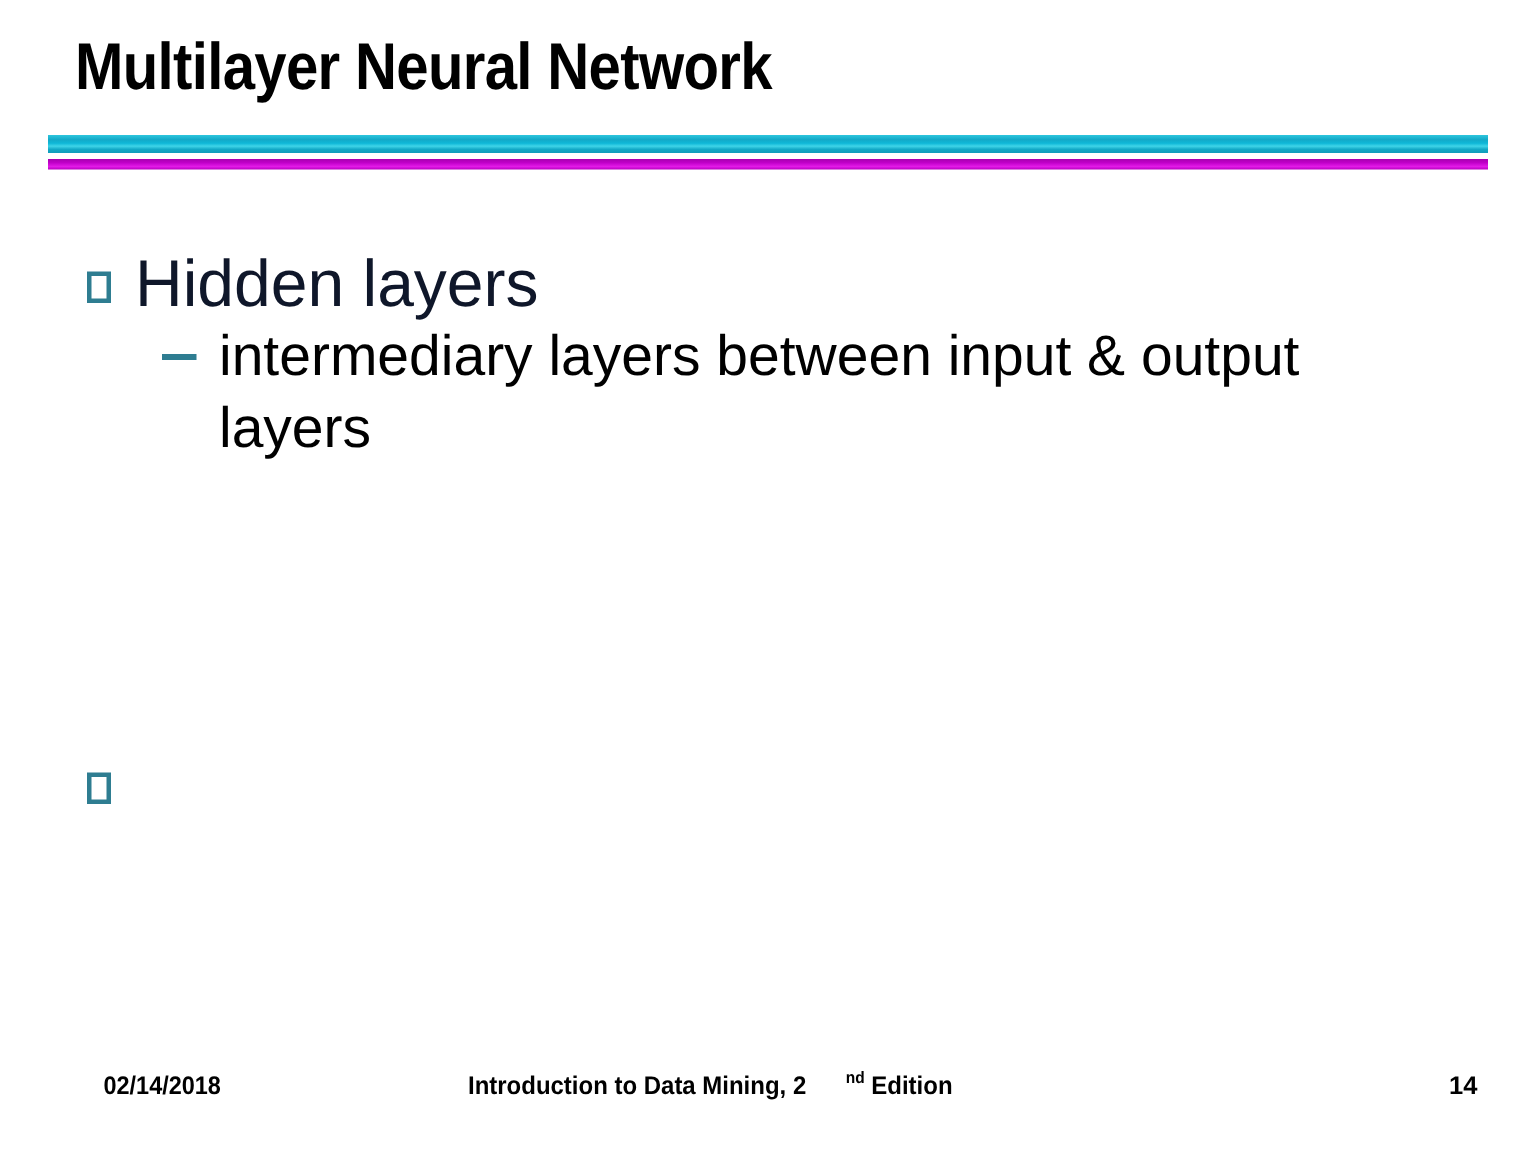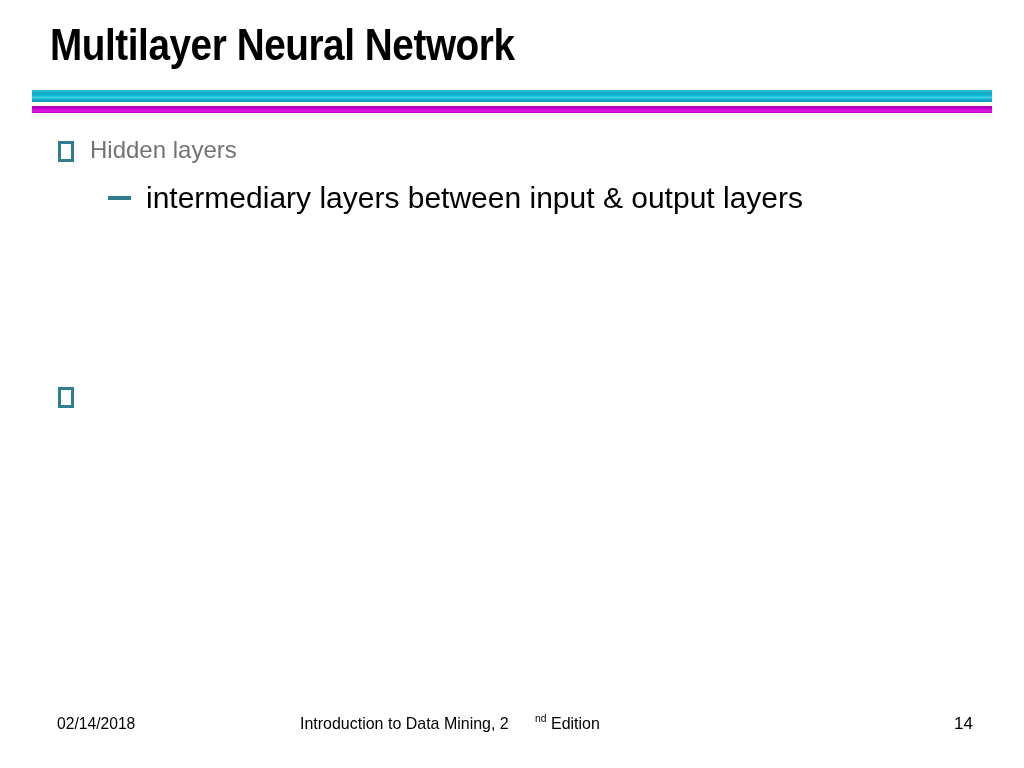--- a/index.html
+++ b/index.html
@@ -88,42 +88,43 @@
     position: absolute;
     left: 0;
     top: 126px;
     width: 1024px;
   }
 
   .bullet-l1 {
     position: relative;
     padding-left: 90px;
     padding-right: 40px;
-    font-size: 24px;
+    font-size: 44px;
     line-height: 48px;
-    color: #737373;
-    font-family: "Liberation Sans", sans-serif;
+    color: #0f172a;
+    font-family: "Liberation Sans", sans-serif;
+    margin-top: 40px;
   }
 
   .marker-square {
     position: absolute;
     left: 58px;
     top: 15px;
     width: 16px;
     height: 21px;
     box-sizing: border-box;
     border: 3px solid #2e7d91;
     background: transparent;
   }
 
   .bullet-l2 {
     position: relative;
     padding-left: 146px;
     padding-right: 110px;
-    font-size: 30px;
+    font-size: 38px;
     line-height: 48px;
     color: #000000;
     font-family: "Liberation Sans", sans-serif;
   }
 
   .marker-dash {
     position: absolute;
     left: 108px;
     top: 22px;
     width: 23px;
@@ -131,26 +132,26 @@
     background: #2e7d91;
   }
 
   .spacer-block {
     height: 150px;
   }
 
   
   .footer {
     position: absolute;
-    left: 4px;
+    left: 16px;
     bottom: 32px;
     width: 996px;
     height: 22px;
     font-family: "Liberation Sans", sans-serif;
-    font-weight: normal;
+    font-weight: bold;
     font-size: 17px;
     color: #000000;
   }
   .footer-date {
     position: absolute;
     left: 53px;
     top: 0;
     transform: scaleX(0.92);
     transform-origin: left center;
     white-space: nowrap;

